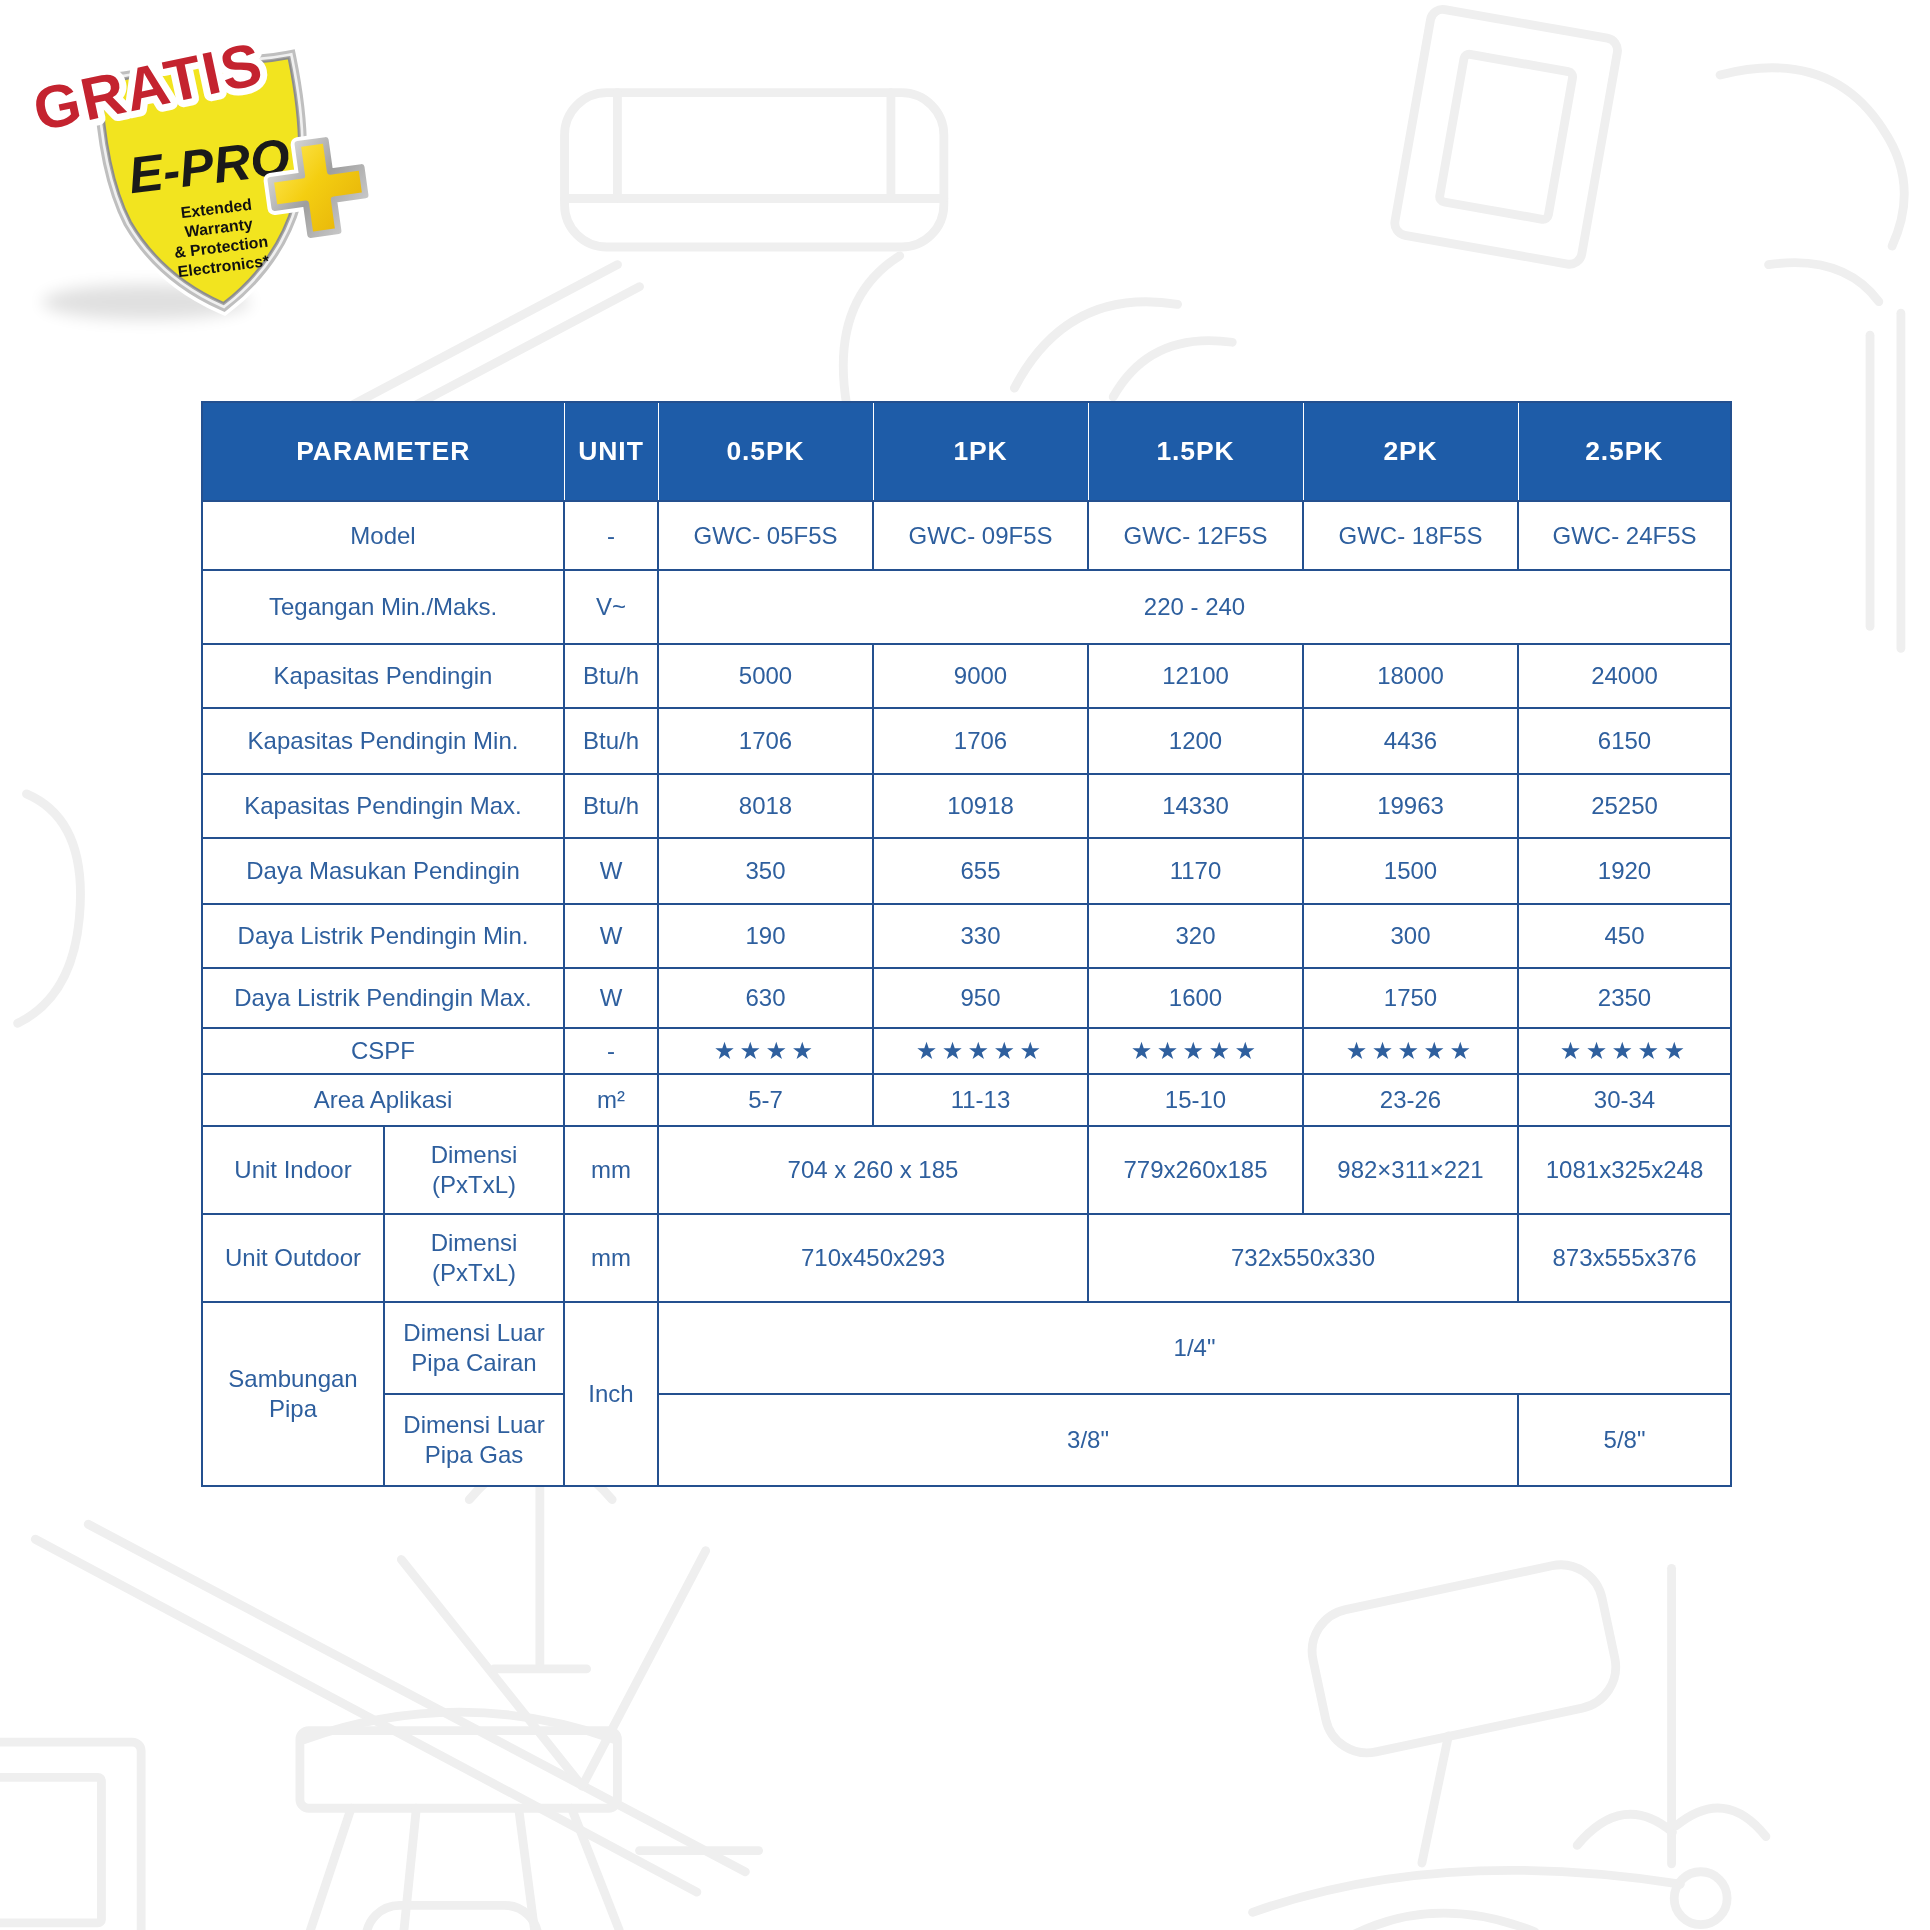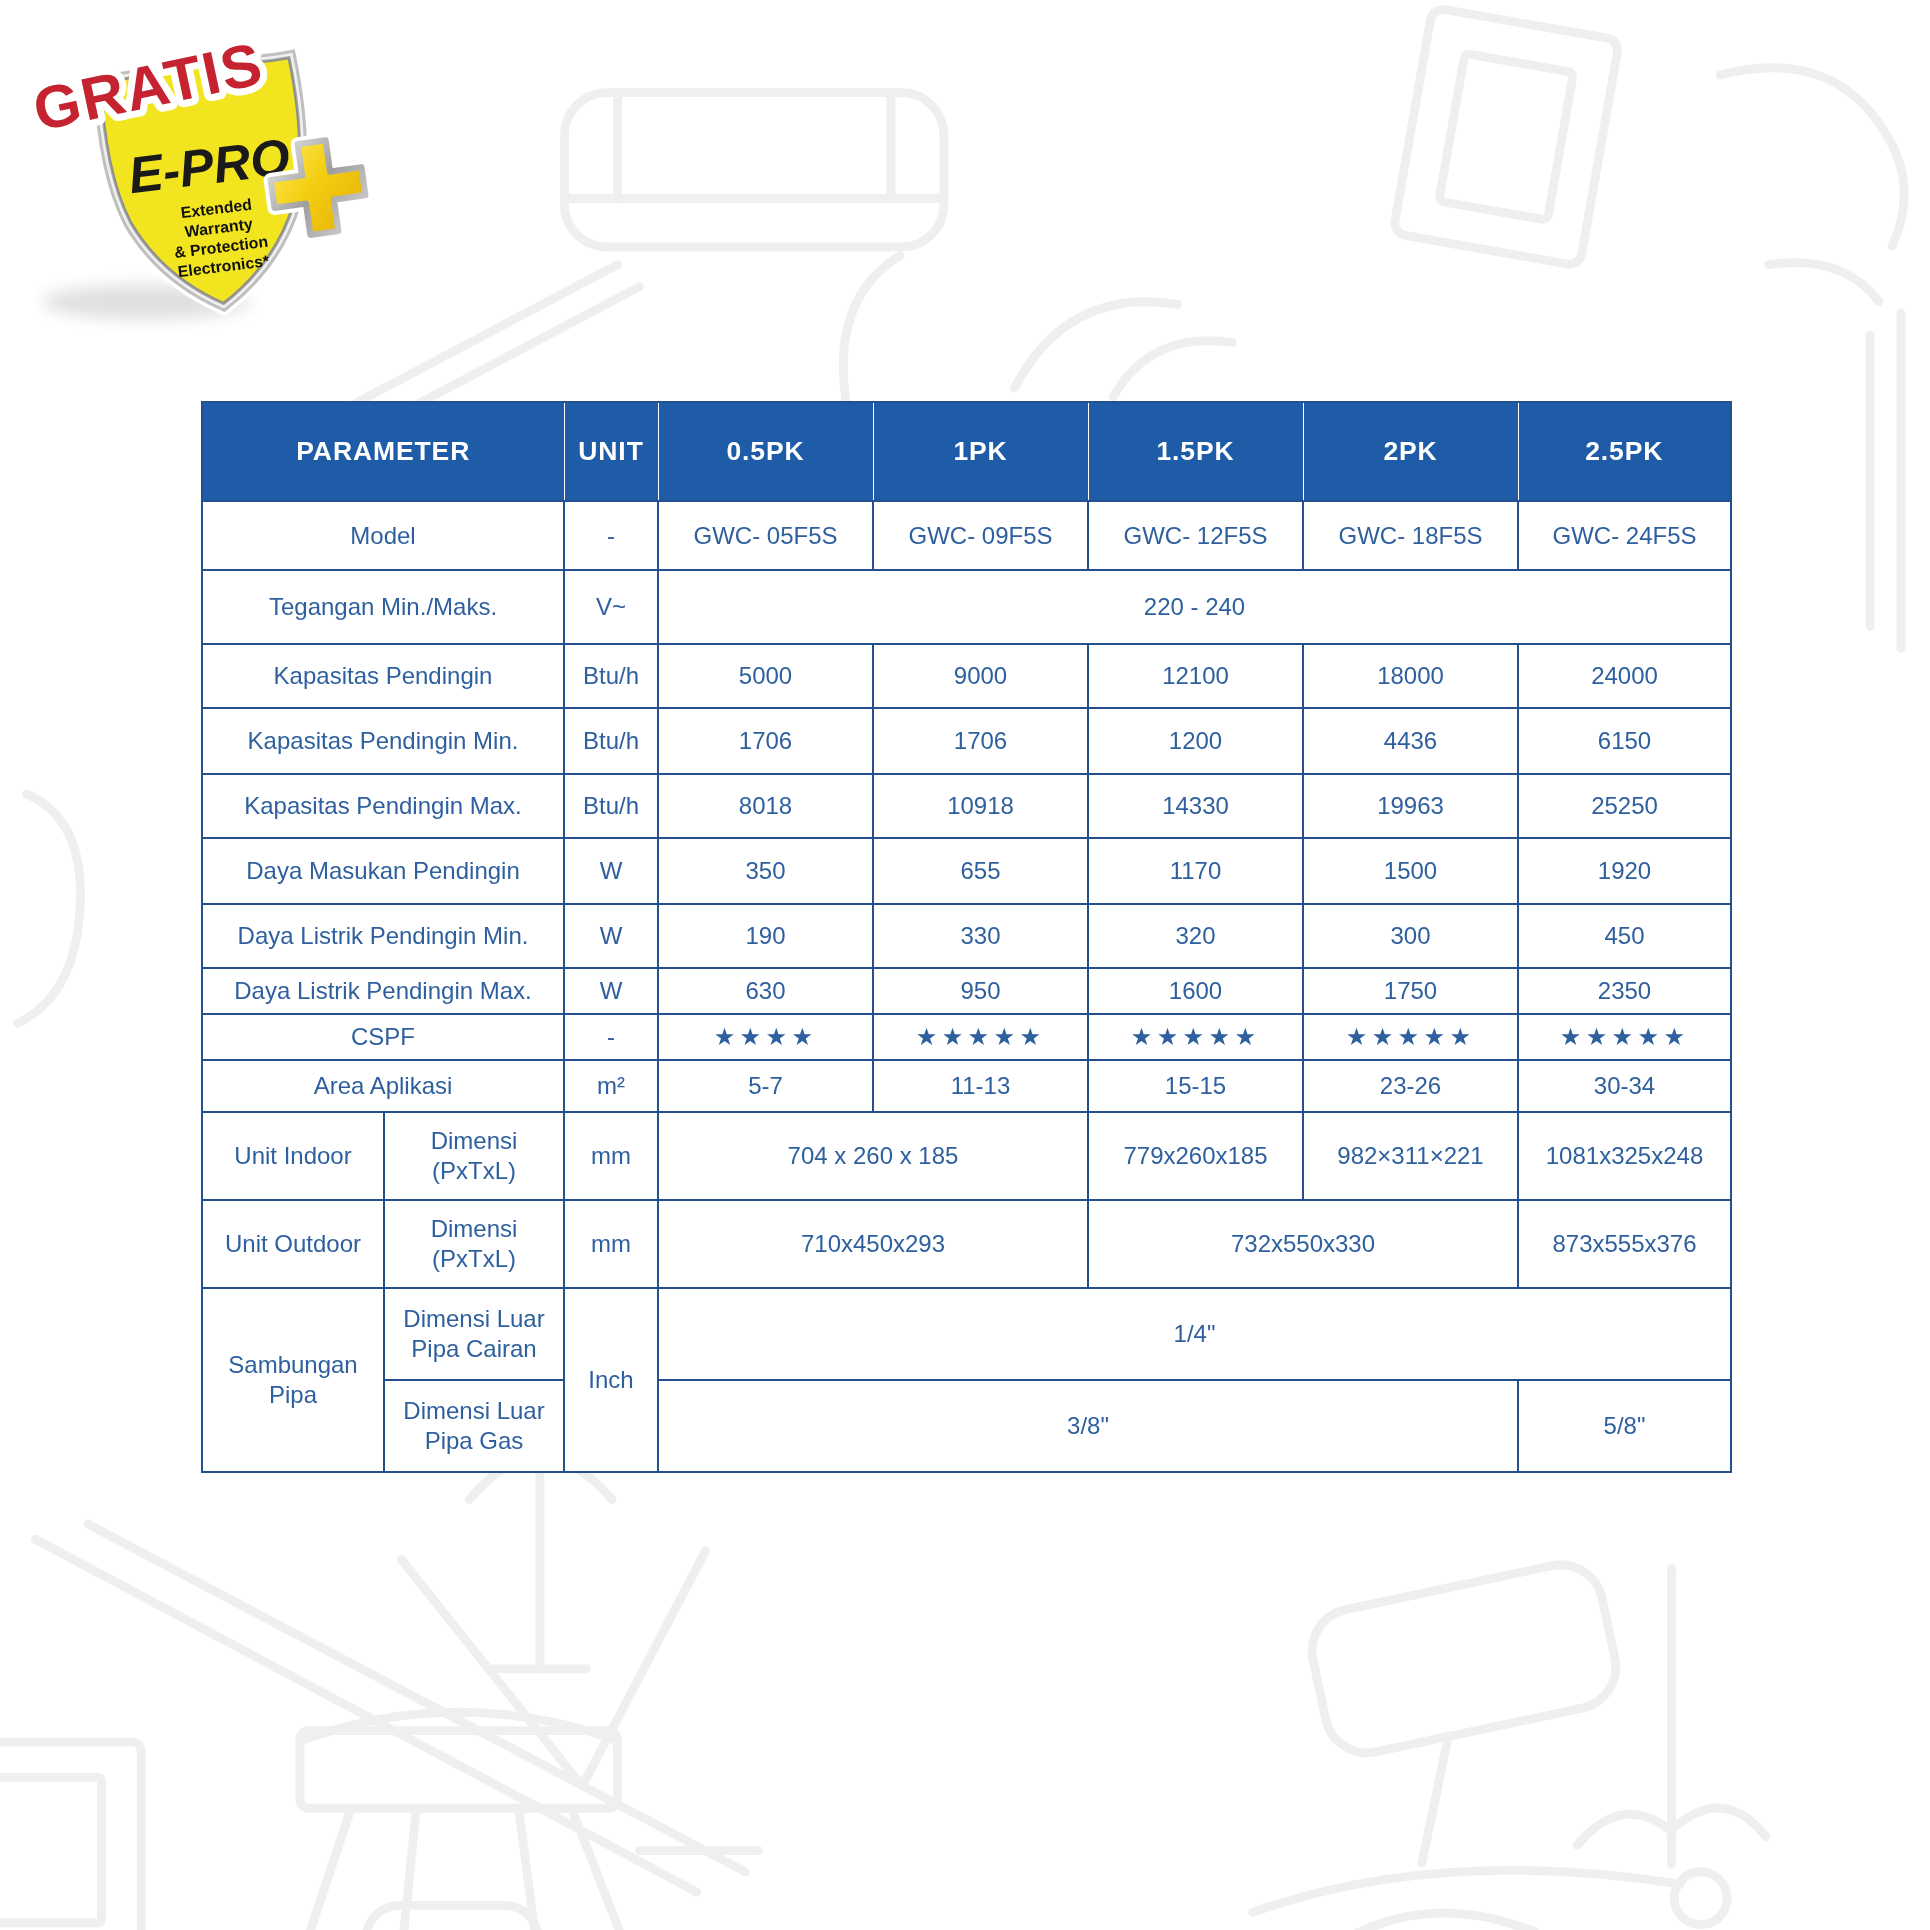--- a/index.html
+++ b/index.html
@@ -245,21 +245,21 @@
       </tr>
       <tr style="height:64px">
         <td colspan="2" class="lbl">Daya Listrik Pendingin Min.</td>
         <td class="unit">W</td>
         <td>190</td>
         <td>330</td>
         <td>320</td>
         <td>300</td>
         <td>450</td>
       </tr>
-      <tr style="height:46px">
+      <tr style="height:60px">
         <td colspan="2" class="lbl">Daya Listrik Pendingin Max.</td>
         <td class="unit">W</td>
         <td>630</td>
         <td>950</td>
         <td>1600</td>
         <td>1750</td>
         <td>2350</td>
       </tr>
       <tr style="height:46px">
         <td colspan="2" class="lbl">CSPF</td>
@@ -268,21 +268,21 @@
         <td class="stars">★★★★★</td>
         <td class="stars">★★★★★</td>
         <td class="stars">★★★★★</td>
         <td class="stars">★★★★★</td>
       </tr>
       <tr style="height:52px">
         <td colspan="2" class="lbl">Area Aplikasi</td>
         <td class="unit">m²</td>
         <td>5-7</td>
         <td>11-13</td>
-        <td>15-15</td>
+        <td>15-10</td>
         <td>23-26</td>
         <td>30-34</td>
       </tr>
       <tr style="height:88px">
         <td class="grp">Unit Indoor</td>
         <td class="sub">Dimensi (PxTxL)</td>
         <td class="unit">mm</td>
         <td colspan="2">704 x 260 x 185</td>
         <td>779x260x185</td>
         <td>982×311×221</td>

